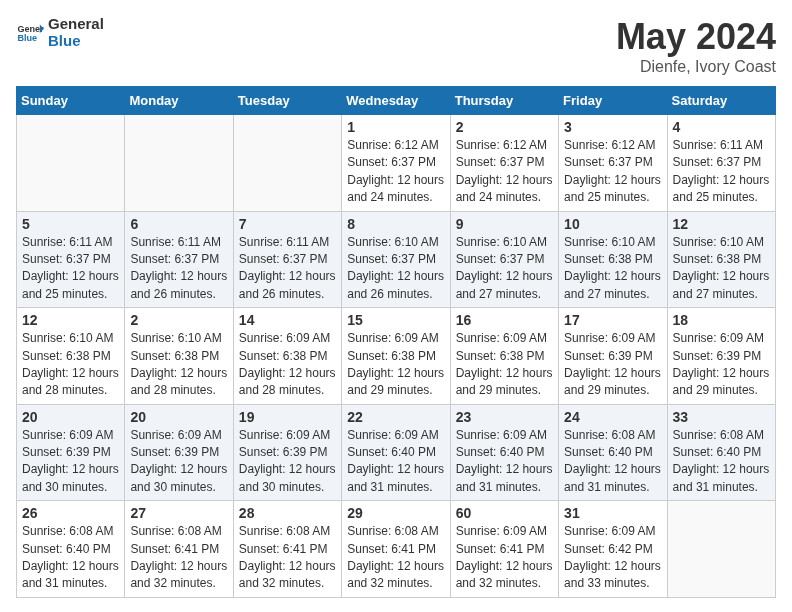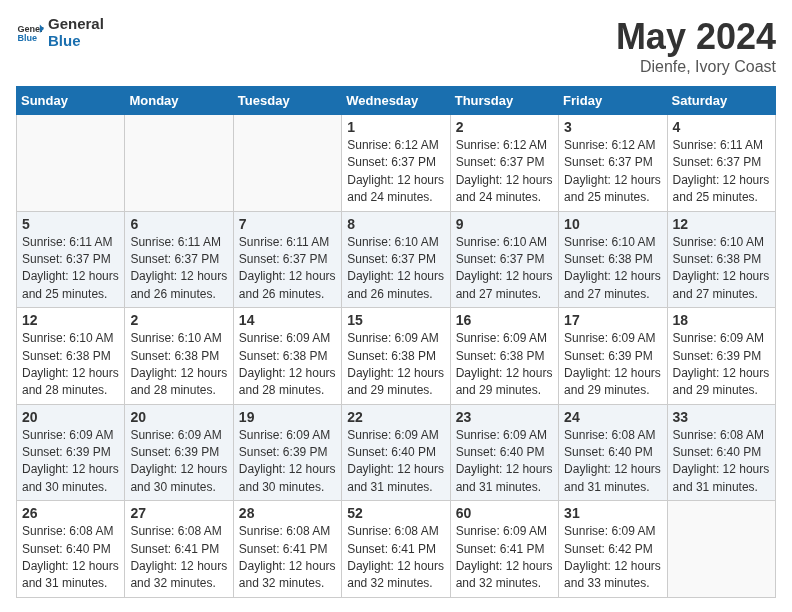--- a/index.html
+++ b/index.html
@@ -319,21 +319,21 @@
 and 32 minutes.</div>
         </td>
         <td>
           <span class="day-number">28</span>
           <div class="day-info" style="white-space: pre-line;">Sunrise: 6:08 AM
 Sunset: 6:41 PM
 Daylight: 12 hours
 and 32 minutes.</div>
         </td>
         <td>
-          <span class="day-number">52</span>
+          <span class="day-number">29</span>
           <div class="day-info" style="white-space: pre-line;">Sunrise: 6:08 AM
 Sunset: 6:41 PM
 Daylight: 12 hours
 and 32 minutes.</div>
         </td>
         <td>
           <span class="day-number">60</span>
           <div class="day-info" style="white-space: pre-line;">Sunrise: 6:09 AM
 Sunset: 6:41 PM
 Daylight: 12 hours

